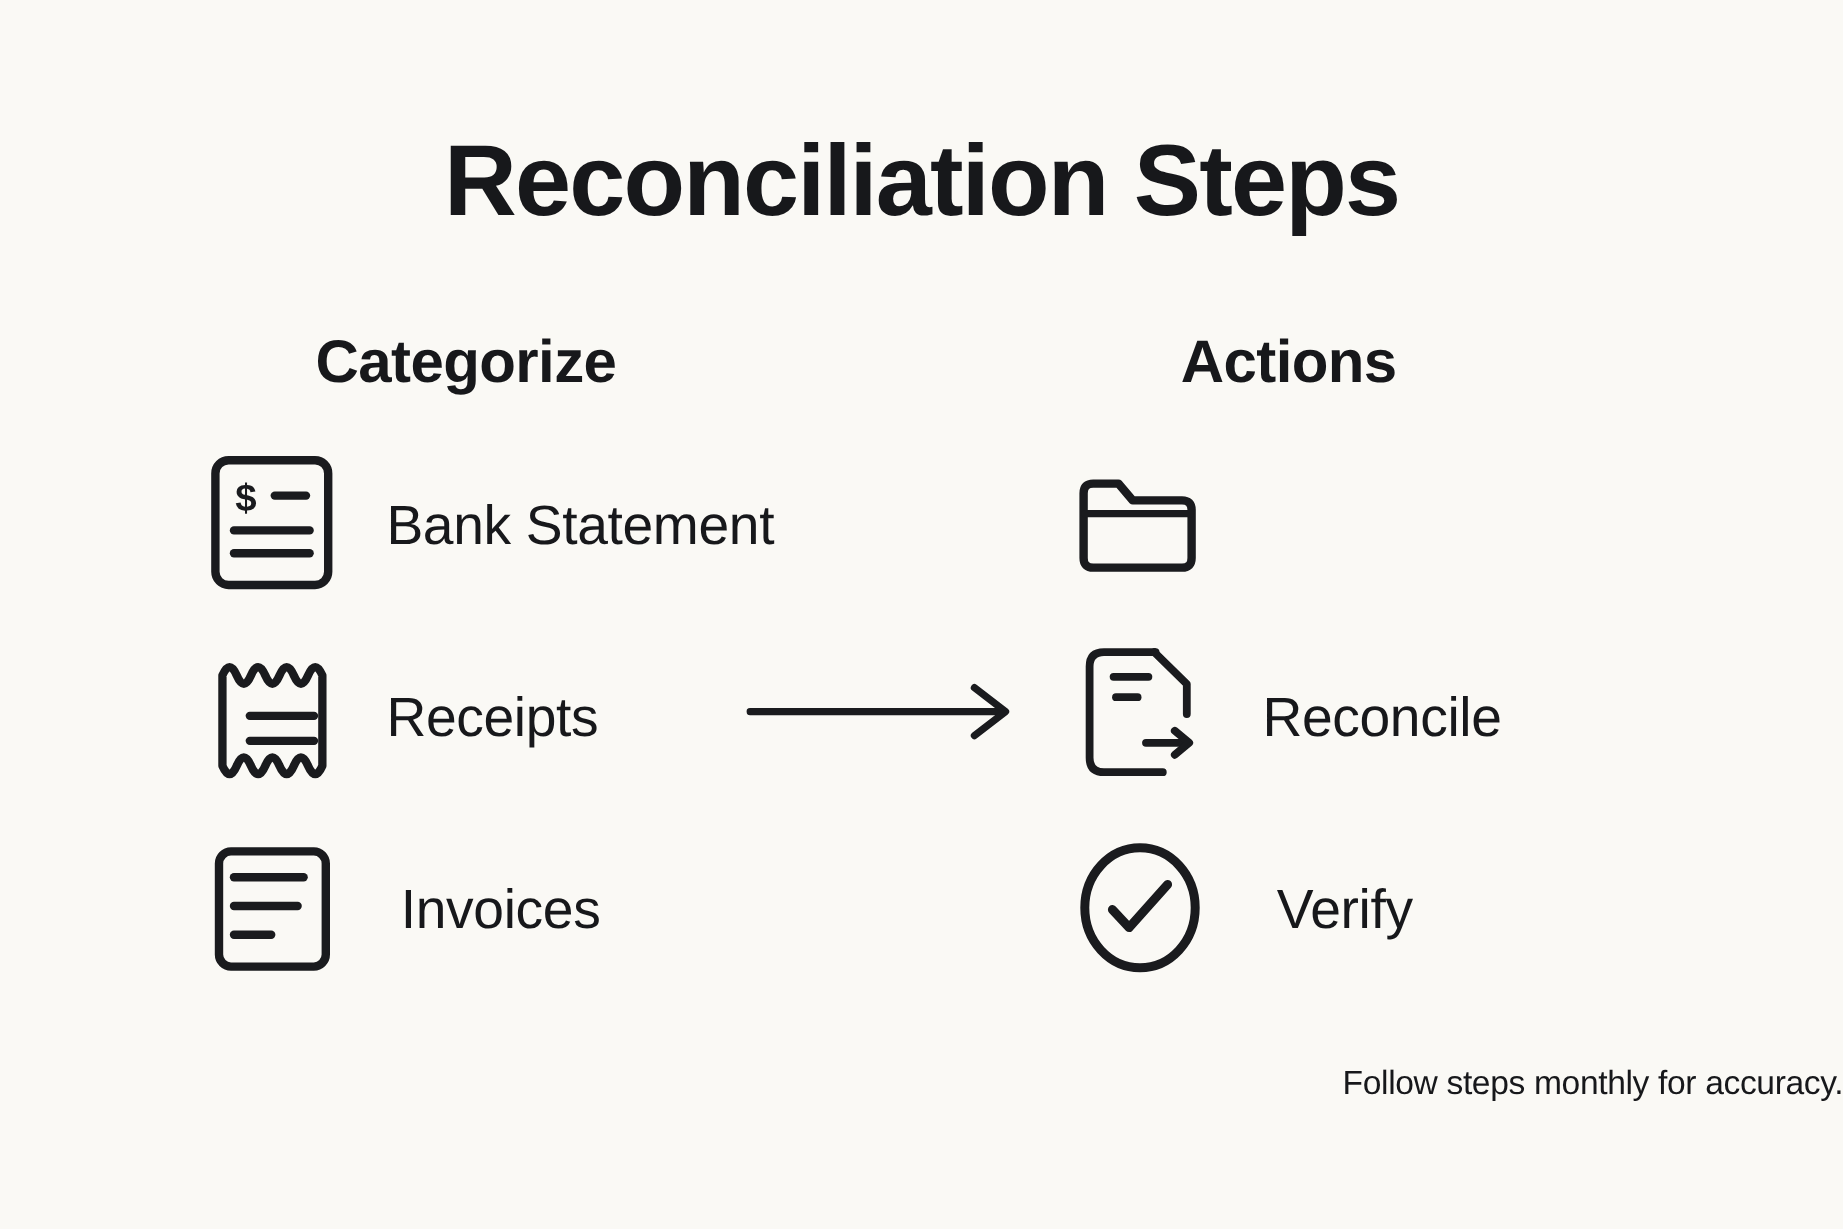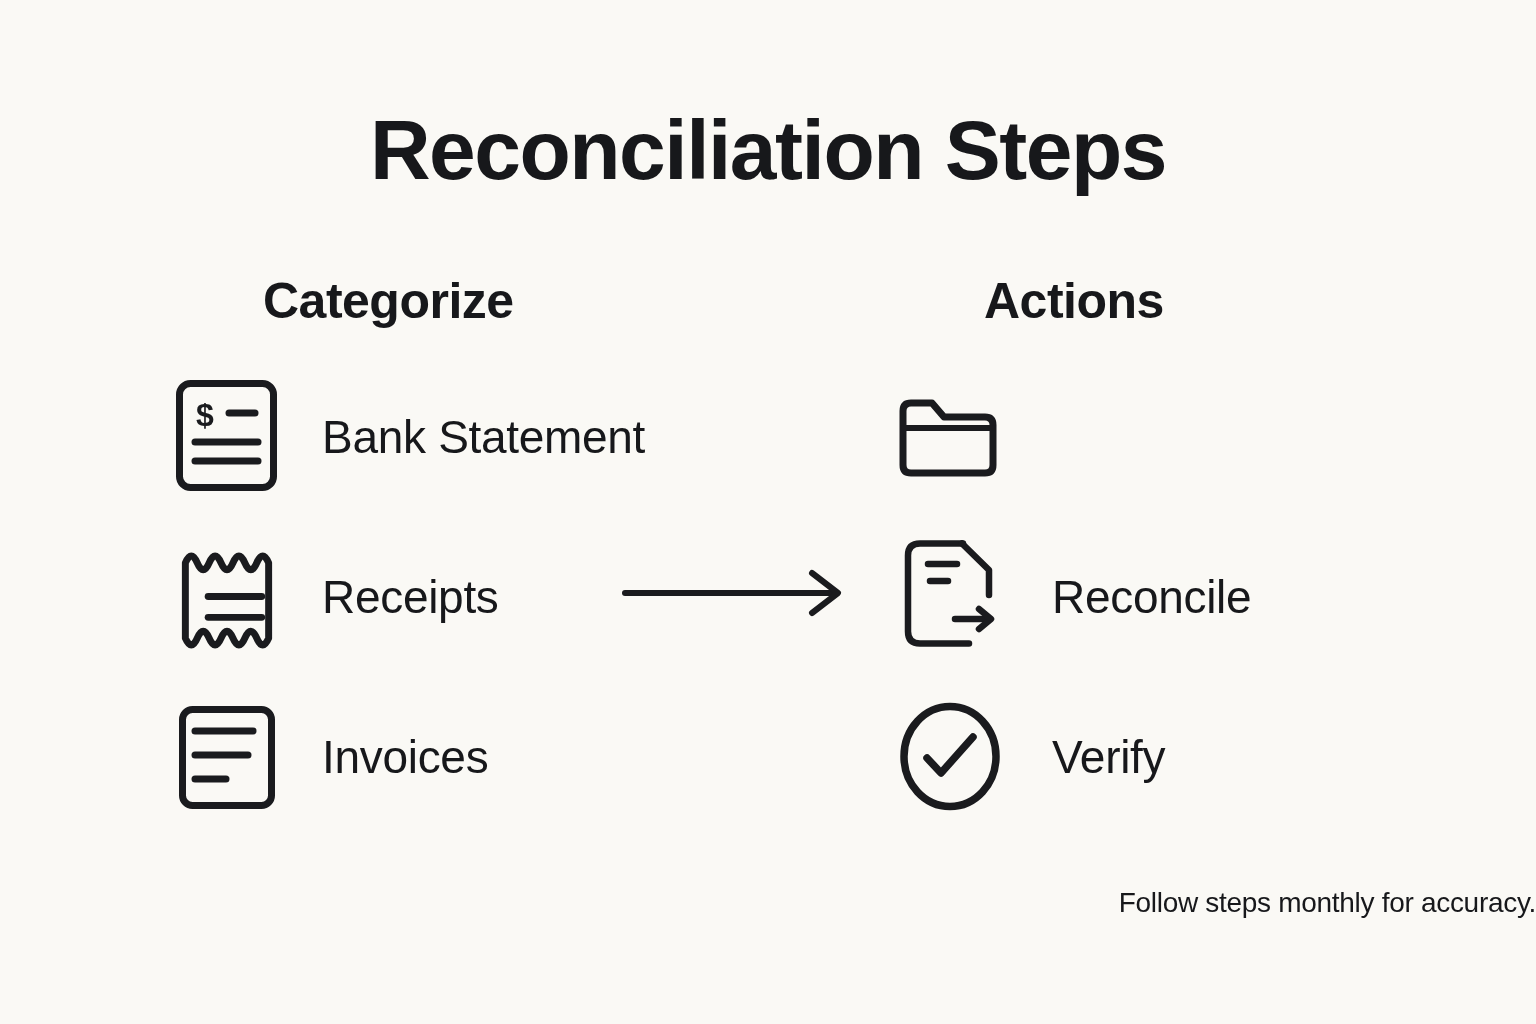--- a/index.html
+++ b/index.html
@@ -28,21 +28,21 @@
 
   .item-label {
     position: absolute;
     font-size: 46px; font-weight: 400; letter-spacing: -0.3px;
     line-height: 56px; white-space: nowrap;
   }
   .doc-label { left: 322px; }
   .act-label { left: 1052px; }
   .row1 { top: 409px; }
   .row2 { top: 569px; }
-  .row3 { top: 729px; }
+  .row3 { top: 729px; margin-left: 12px; }
 
   .icon { position: absolute; }
   .icon svg { display: block; width: 100%; height: 100%; }
   .icon path, .icon line, .icon rect, .icon ellipse, .icon circle {
     fill: none; stroke: #1A1B1E;
     stroke-linecap: round; stroke-linejoin: round;
   }
   .icon text { stroke: none; fill: #1A1B1E; font-family: "Liberation Sans", sans-serif; }
 
   .connector { position: absolute; left: 622px; top: 567px; width: 225px; height: 52px; }

